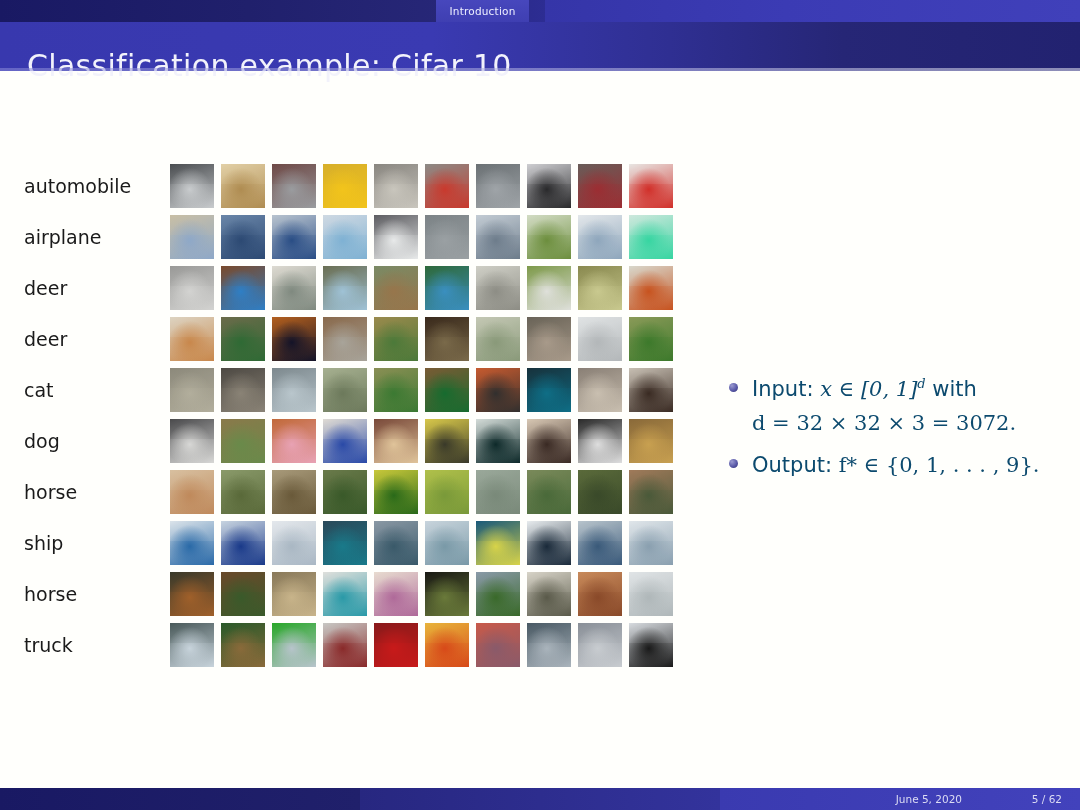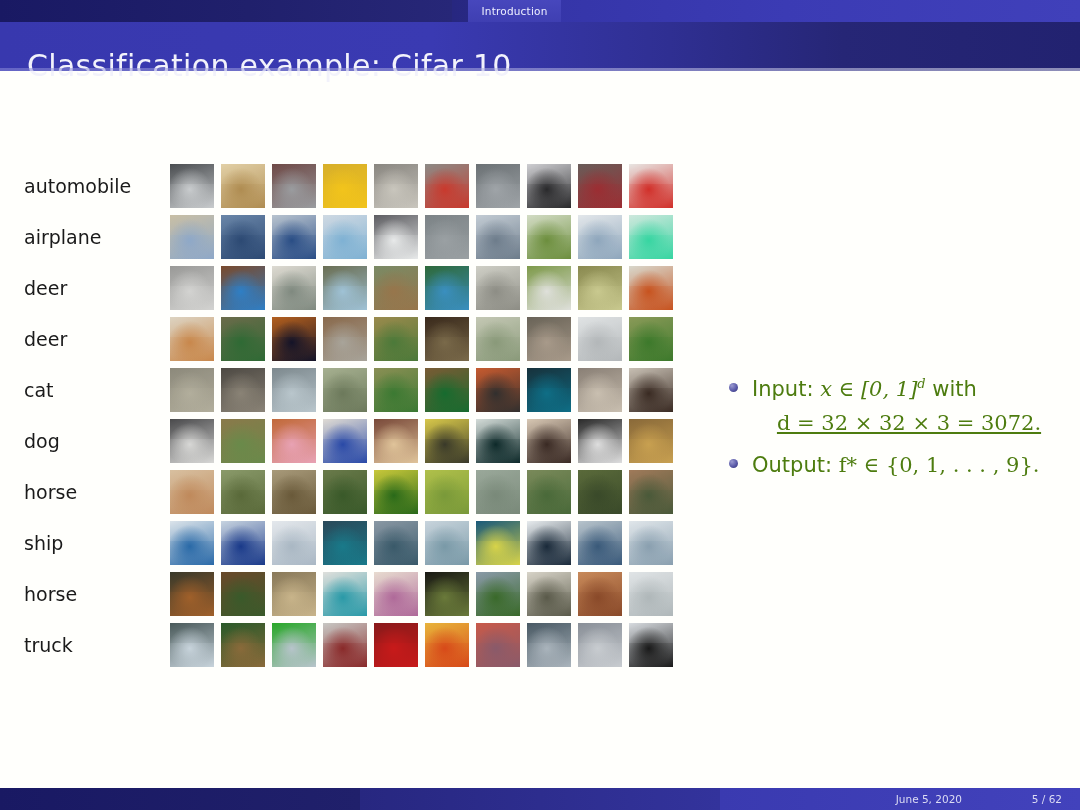--- a/index.html
+++ b/index.html
@@ -17,21 +17,21 @@
   }
   .nav-dark{
     position:absolute;left:0;top:0;width:452px;height:22px;
     background:linear-gradient(to right,#191963 0%,#20206c 55%,#272778 100%);
   }
   .nav-right{
     position:absolute;left:545px;top:0;width:535px;height:22px;
     background:linear-gradient(to right,#3535a8 0%,#3b3bb4 45%,#4040ba 100%);
   }
   .nav-active{
-    position:absolute;left:468px;top:0;width:93px;height:22px;
+    position:absolute;left:436px;top:0;width:93px;height:22px;
     background:linear-gradient(to bottom,#4747bd,#3f3fb2);
     display:flex;align-items:center;justify-content:center;
   }
   .nav-active span{
     color:#eef0ff;font-size:10.5px;letter-spacing:.2px;
     font-family:"DejaVu Sans","Liberation Sans",sans-serif;
   }
   
   .titlebar{
     position:absolute;left:0;top:22px;width:1080px;height:49px;
@@ -63,29 +63,28 @@
   }
   .thumb i{position:absolute;display:block;}
   
   .bullets{position:absolute;left:726px;top:374px;width:340px;}
   .bullet-item{position:relative;padding-left:26px;margin-bottom:11px;}
   .dot{
     position:absolute;left:3px;top:9px;width:9px;height:9px;border-radius:50%;
     background:radial-gradient(circle at 33% 30%,#9a9ad0,#5a5aa8 55%,#2e2e72);
   }
   .btext{
-    font-size:21px;color:#4d7c0f;line-height:1.45;
+    font-size:21px;color:#0c4a6e;line-height:1.45;
     font-family:"DejaVu Serif","Liberation Serif",serif;
-    text-align:center;
   }
   .btext .sans{font-family:"DejaVu Sans","Liberation Sans",sans-serif;}
   .math{font-family:"DejaVu Serif","Liberation Serif",serif;font-style:italic;}
   .mathn{font-family:"DejaVu Serif","Liberation Serif",serif;font-style:normal;}
   .sup{font-size:13px;vertical-align:super;font-style:italic;}
-  .line2{display:block;margin-top:4px;font-size:21px;text-decoration:underline;}
+  .line2{display:block;margin-top:4px;font-size:21px;}
   
   .footer{position:absolute;left:0;bottom:0;width:1080px;height:22px;}
   .f1{position:absolute;left:0;top:0;width:360px;height:22px;
       background:linear-gradient(to right,#191963,#20206b);}
   .f2{position:absolute;left:360px;top:0;width:360px;height:22px;
       background:linear-gradient(to right,#272780,#33339c);}
   .f3{position:absolute;left:720px;top:0;width:360px;height:22px;
       background:linear-gradient(to right,#3a3ab0,#4242bc);}
   .f-date{position:absolute;right:118px;top:5px;color:#dcdcf4;font-size:10.5px;}
   .f-page{position:absolute;right:18px;top:5px;color:#dcdcf4;font-size:10.5px;}

